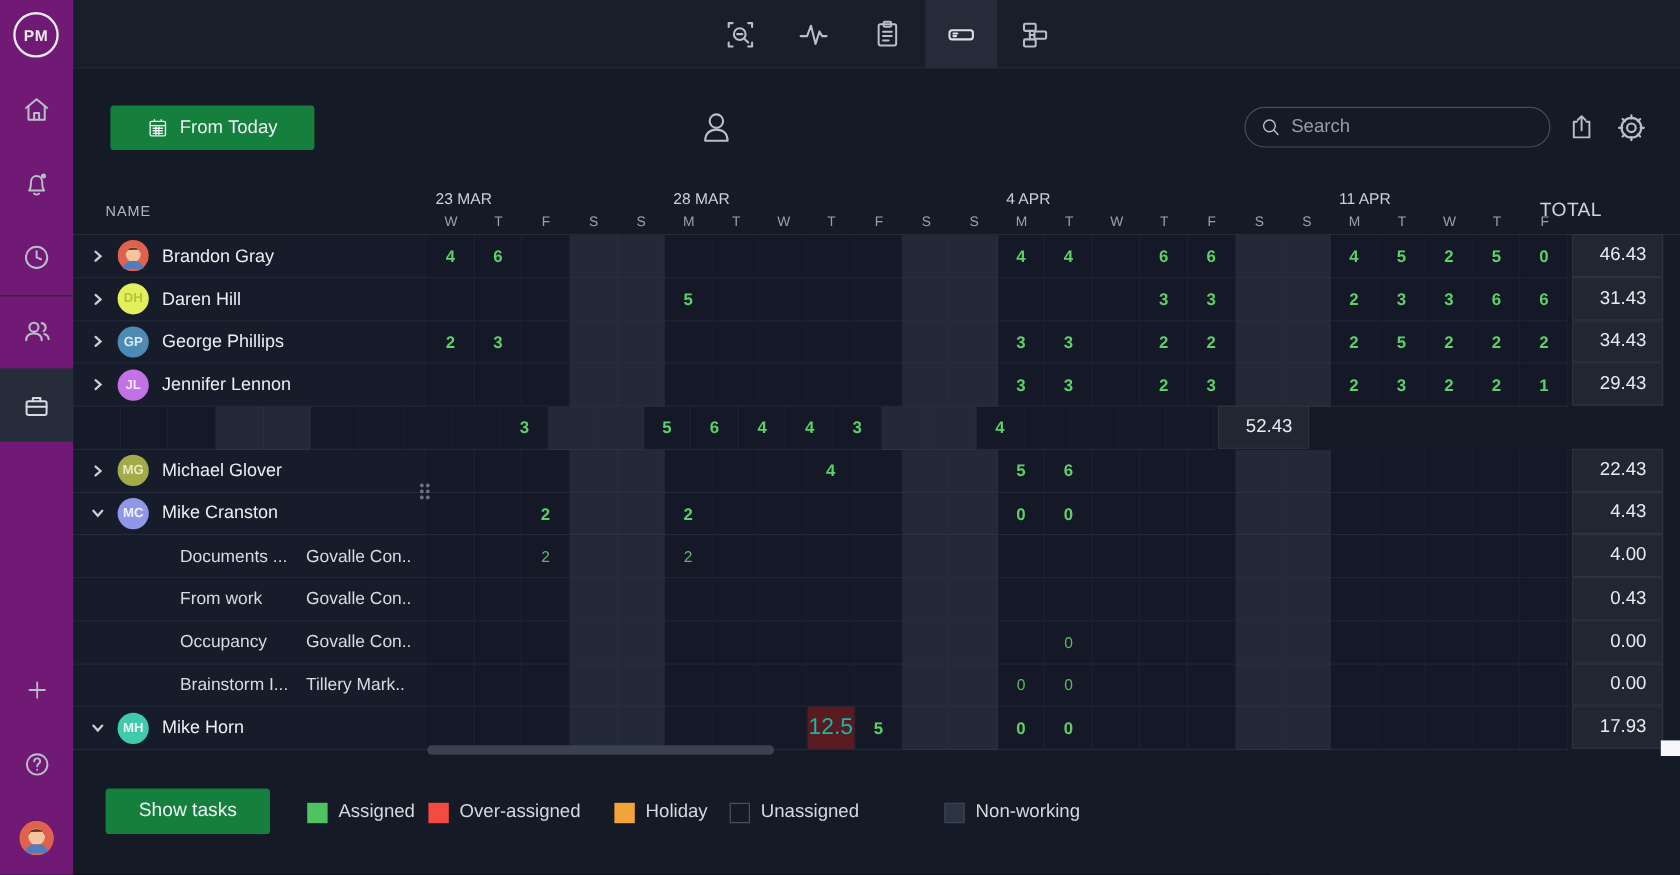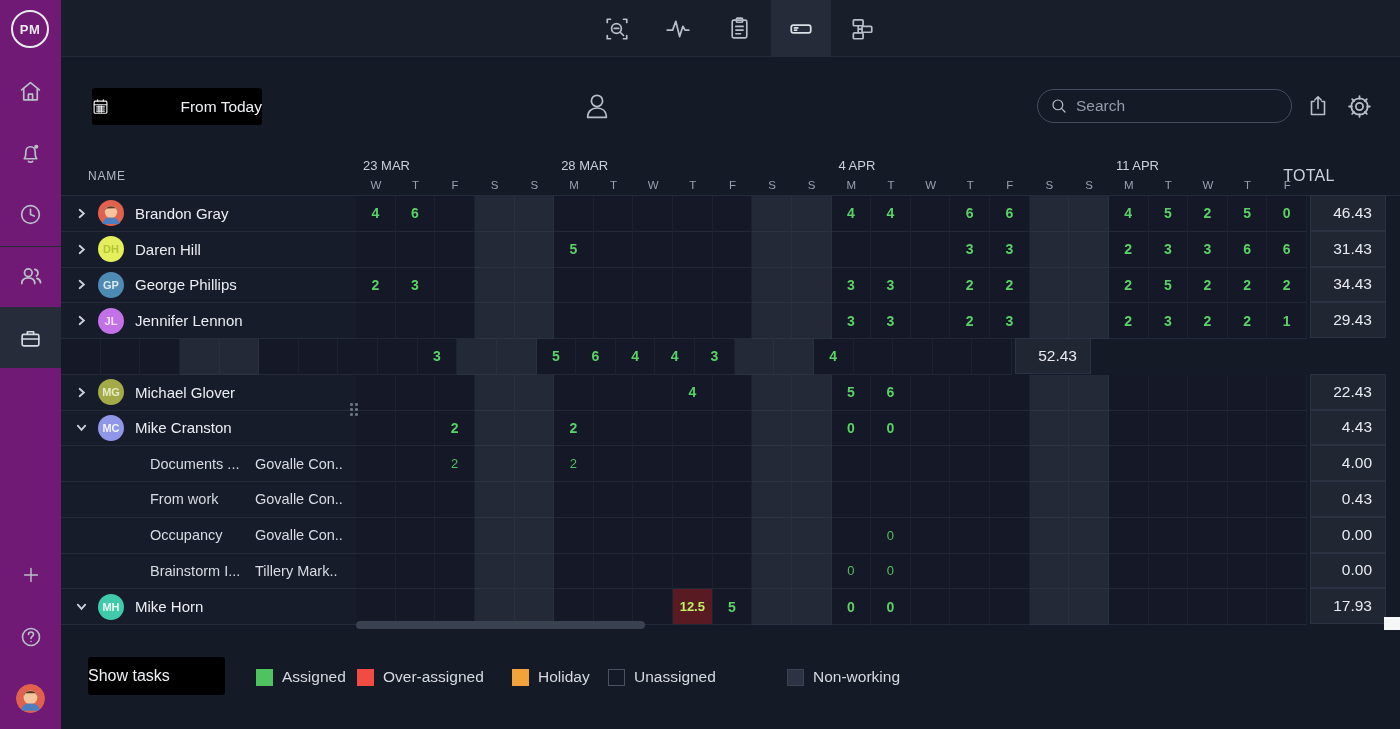--- a/index.html
+++ b/index.html
@@ -15,21 +15,21 @@
   .side-active { position:absolute; left:0; top:307px; width:61px; height:61px; background:#262c3a; }
   .side-avatar { position:absolute; left:16px; top:684px; width:29px; height:29px; border-radius:50%; overflow:hidden; cursor:pointer; }
   svg.ic { stroke:#b9bec9; fill:none; stroke-width:1.6; stroke-linecap:round; stroke-linejoin:round; }
 
   
   .topbar { position:absolute; left:61px; top:0; width:1339px; height:57px; background:#191e2b; border-bottom:1px solid #232836; }
   .top-ic { position:absolute; top:0; width:60px; height:57px; display:flex; align-items:center; justify-content:center; cursor:pointer; }
   .top-active { background:#262b39; }
 
   
-  .btn-gray { position:absolute; background:#000000; border-radius:3px; color:#eef0f4; display:flex; align-items:center; justify-content:space-between; cursor:pointer; }
+  .btn-gray { position:absolute; background:#15803d; border-radius:3px; color:#eef0f4; display:flex; align-items:center; justify-content:center; cursor:pointer; }
   #from-today { left:92px; top:88px; width:170px; height:37px; font-size:15.5px; gap:10px; }
   #show-tasks { left:88px; top:657px; width:137px; height:38px; font-size:16px; }
   .dropdown { position:absolute; left:273px; top:86px; width:292px; height:40px; background:#1c2130; border:1px solid #3a4254;
               display:flex; align-items:center; padding:0 16px; color:#e3e6ec; font-size:15.5px; cursor:pointer; }
   .dropdown .caret { margin-left:auto; width:0; height:0; border-left:6px solid transparent; border-right:6px solid transparent; border-top:7px solid #8c93a3; }
   .assignee-filter { position:absolute; left:580px; top:88px; width:34px; height:36px; display:flex; align-items:center; justify-content:center; cursor:pointer; }
   .search-box { position:absolute; left:1037px; top:89px; width:255px; height:34px; border:1px solid #454c5e; border-radius:17px;
                 display:flex; align-items:center; padding:0 12px; gap:8px; }
   .search-box input { background:transparent; border:none; outline:none; color:#cfd4dd; font-size:15.5px; width:180px; font-family:"Liberation Sans",sans-serif; }
   .search-box input::placeholder { color:#959cab; }
@@ -51,21 +51,21 @@
             display:flex; align-items:center; justify-content:center; font-size:11px; font-weight:bold; }
   .pname { margin-left:11px; font-size:15px; color:#eceef2; white-space:nowrap; }
   .tname { margin-left:89px; width:103px; font-size:14.5px; color:#d8dbe1; white-space:nowrap; overflow:hidden; }
   .tproj { margin-left:2px; font-size:14.5px; color:#d8dbe1; white-space:nowrap; }
   .day-cell { width:39.625px; height:100%; background:#141827; border-right:1px solid #1c2230; border-bottom:1px solid #232939;
               display:flex; align-items:center; justify-content:center; cursor:pointer; }
   .day-cell.wk { background:#232937; border-right-color:#283042; border-bottom-color:#2a3244; }
   .val { color:#5bd266; font-size:14px; font-weight:bold; }
   .row.task .val { font-size:13px; font-weight:normal; color:#56bd61; }
   .day-cell.over { background:#5a1a21; }
-  .day-cell.over .val { color:#bef264; font-weight:bold; font-size:13px; }
+  .day-cell.over .val { color:#14b8a6; font-weight:normal; font-size:19px; }
   .gap-cell { width:3px; height:100%; }
   .total-cell { width:76px; height:100%; background:#212633; border:1px solid #2c3242; margin-top:-1px;
                 display:flex; align-items:center; justify-content:flex-end; padding-right:13px;
                 color:#e9ebf1; font-size:15.5px; }
 
   
   .drag-handle { position:absolute; left:350px; top:403px; width:8px; height:20px; display:grid;
                  grid-template-columns:2.5px 2.5px; grid-auto-rows:2.5px; gap:2.5px; cursor:col-resize; }
   .drag-handle i { background:#6c7384; border-radius:50%; }
   .hscroll { position:absolute; left:356px; top:621px; width:289px; height:8px; background:#3a4150; border-radius:4px; cursor:pointer; }

